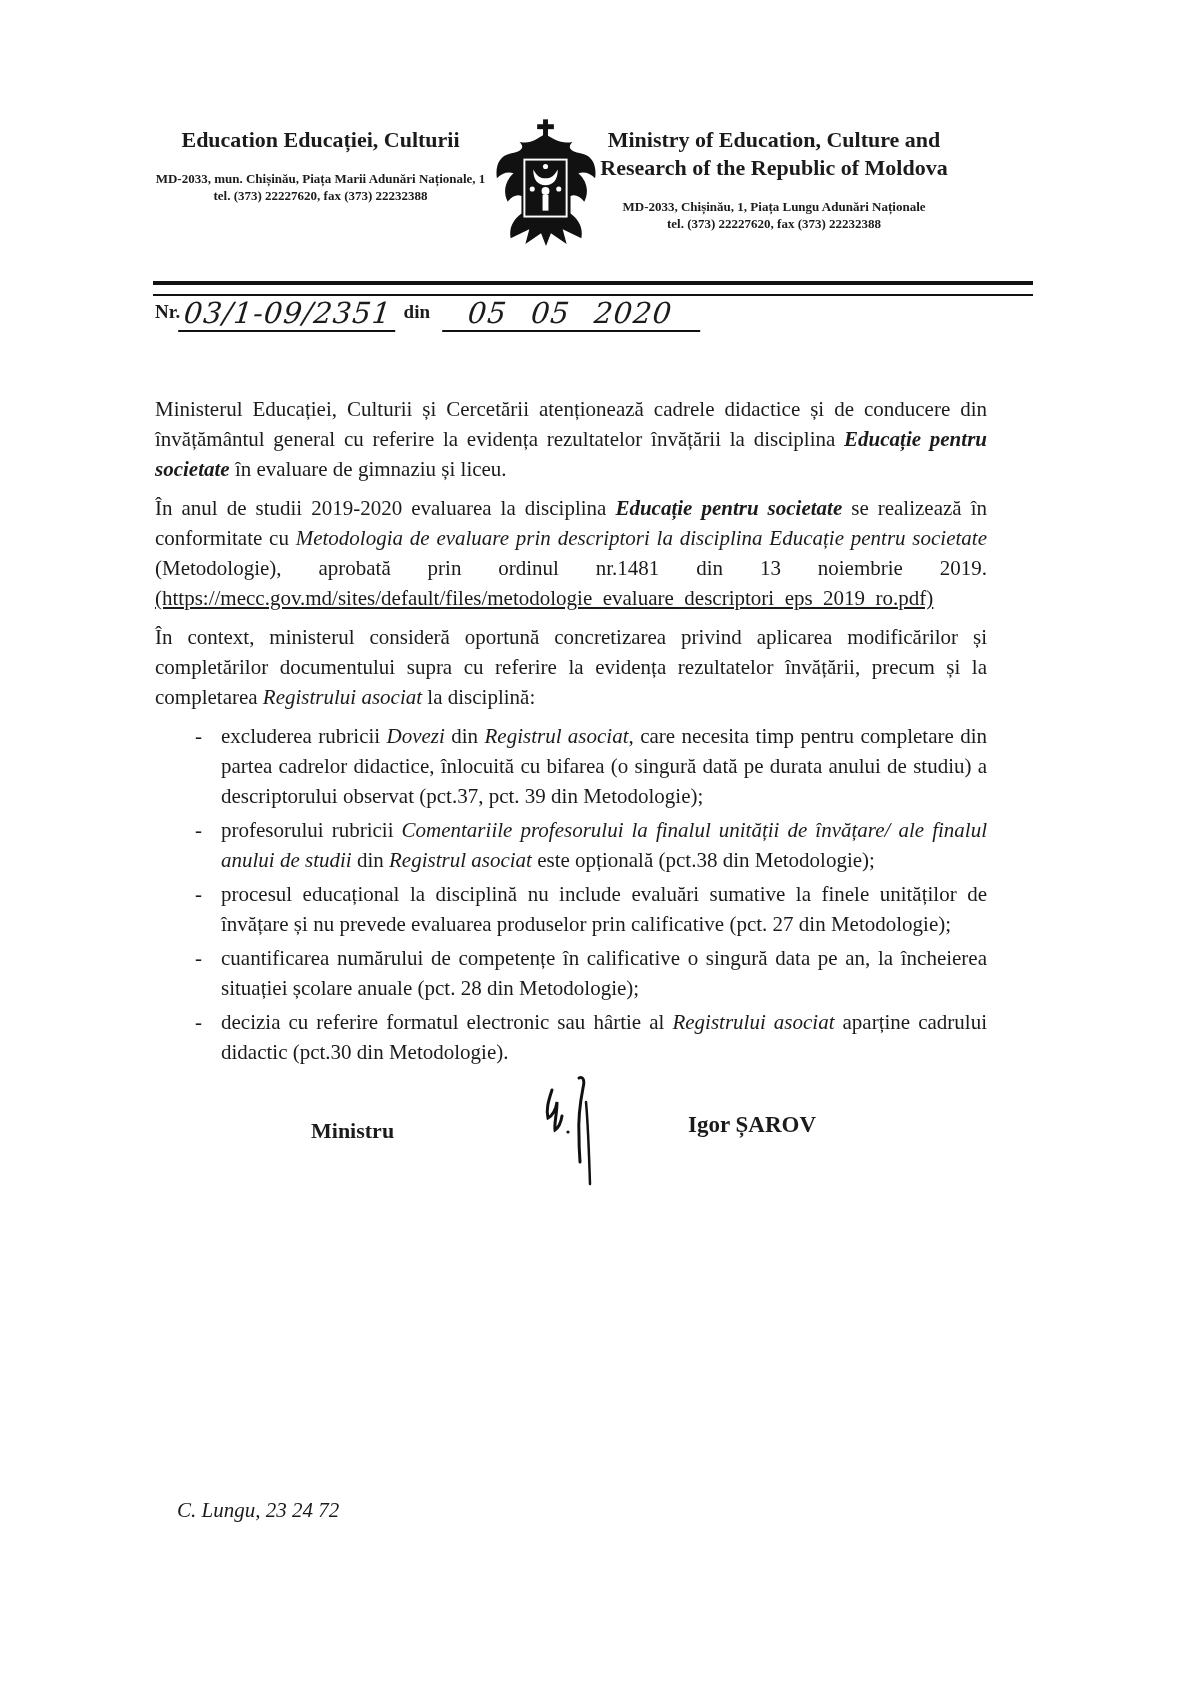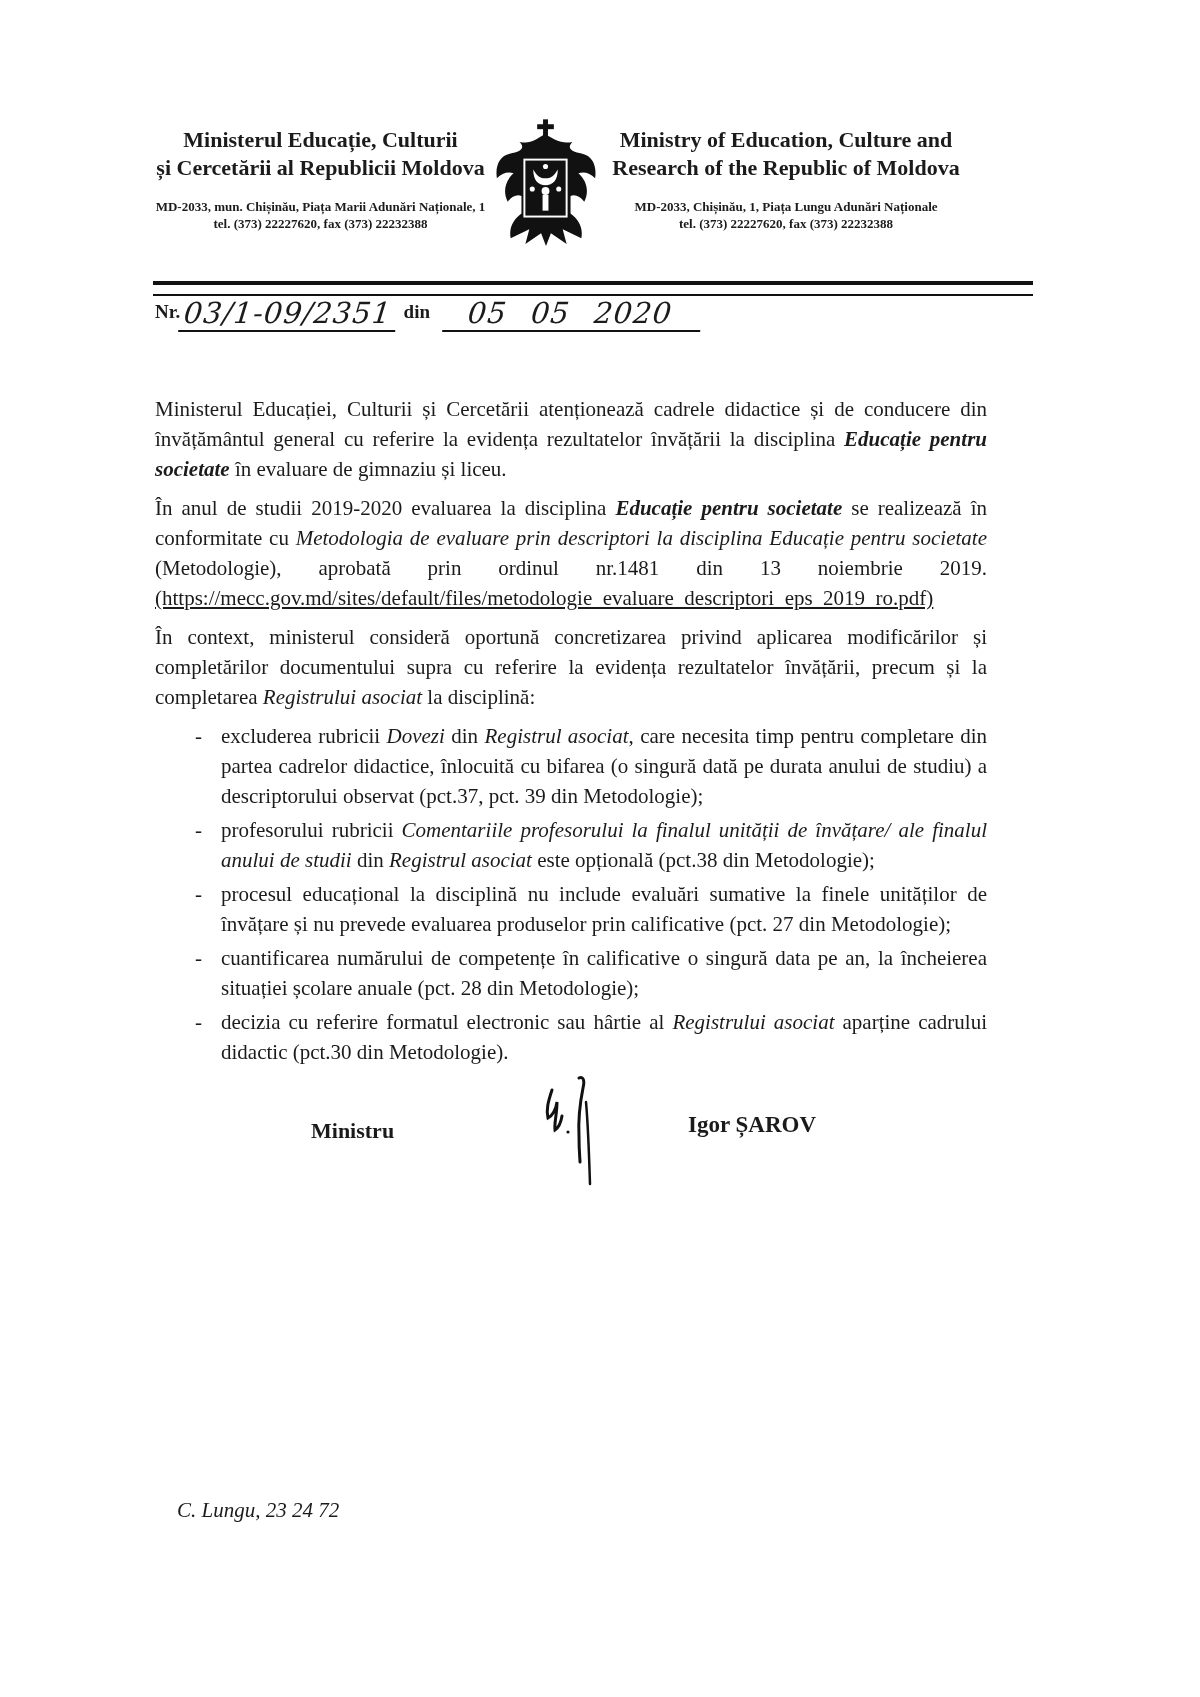--- a/index.html
+++ b/index.html
@@ -9,21 +9,21 @@
     font-family:"Liberation Serif", serif;
     color:#1b1b1b;
     position:relative;
     -webkit-font-smoothing:antialiased;
   }
   .page{position:absolute;inset:0;}
 
   
   .org-block{position:absolute;text-align:center;}
   .org-ro{left:148px;top:126px;width:345px;}
-  .org-en{left:598px;top:126px;width:352px;margin-left:12px;}
+  .org-en{left:598px;top:126px;width:352px;}
   .org-name{font-weight:bold;font-size:22px;line-height:28px;}
   .org-addr{margin-top:16px;font-weight:bold;font-size:13px;line-height:17px;}
   .coat{position:absolute;left:492px;top:116px;width:108px;height:152px;}
   .coat svg{width:100%;height:100%;}
 
   
   .rule{position:absolute;left:153px;top:281px;width:880px;height:9px;
         border-top:4px solid #111;border-bottom:2px solid #111;}
   .ref-line{position:absolute;left:155px;top:296px;width:900px;
             display:flex;align-items:center;font-size:20px;}
@@ -59,22 +59,21 @@
   .footer-note{position:absolute;left:177px;top:1498px;
                font-style:italic;font-size:21px;}
 </style>
 </head>
 <body>
 
 <div class="page">
 
   <div class="org-block org-ro">
     <div class="org-name">
-      <div>Ministerul Educație, Culturii</div>
-      <div>și Cercetării al Republicii Moldova</div>
+      <div>Education Educației, Culturii</div>
     </div>
     <div class="org-addr">
       <div>MD-2033, mun. Chișinău, Piața Marii Adunări Naționale, 1</div>
       <div>tel. (373) 22227620, fax (373) 22232388</div>
     </div>
   </div>
 
   <div class="coat">
     <svg viewBox="0 0 110 150" xmlns="http://www.w3.org/2000/svg" aria-hidden="true">
       <rect x="52" y="1" width="5" height="18" fill="#111"></rect>

